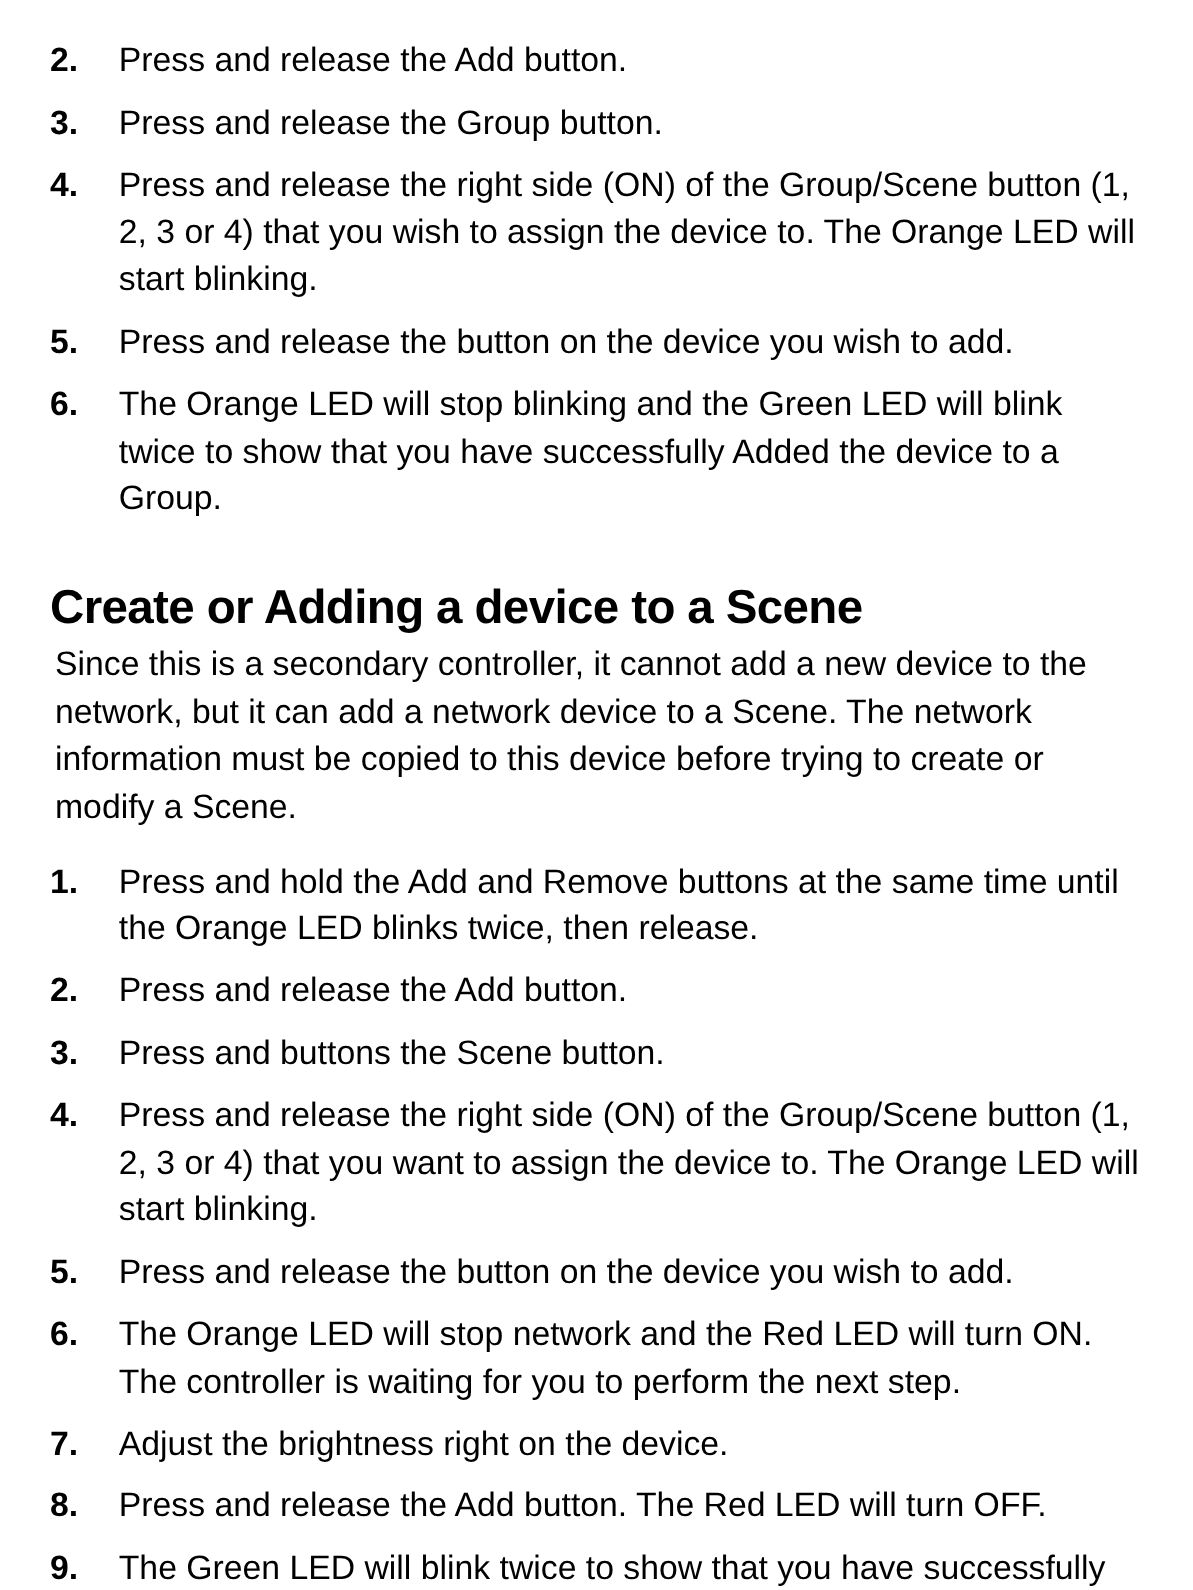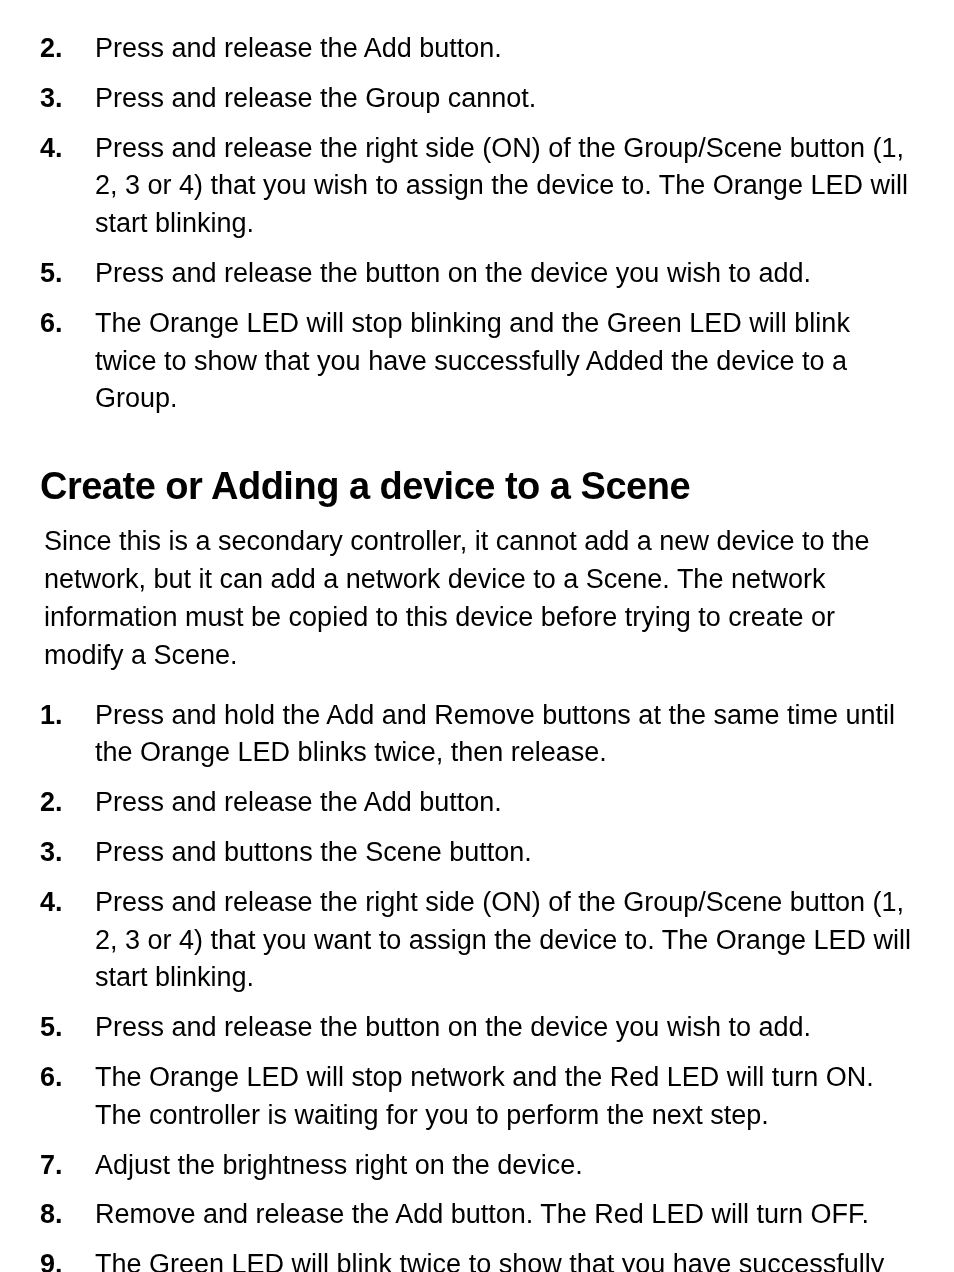--- a/index.html
+++ b/index.html
@@ -25,39 +25,39 @@
       min-width: 55px;
       flex-shrink: 0;
     }
     .list-text {
       flex: 1;
     }
     h2 {
       font-size: 38px;
       font-weight: 700;
       margin-top: 42px;
-      margin-bottom: 10px;
+      margin-bottom: 0;
       letter-spacing: -0.5px;
     }
     .intro-paragraph {
       margin-bottom: 22px;
       padding-left: 4px;
     }
   </style>
 </head>
 <body>
 
 <div>
   <div class="list-item">
     <span class="list-number">2.</span>
     <span class="list-text">Press and release the Add button.</span>
   </div>
   <div class="list-item">
     <span class="list-number">3.</span>
-    <span class="list-text">Press and release the Group cannot.</span>
+    <span class="list-text">Press and release the Group button.</span>
   </div>
   <div class="list-item">
     <span class="list-number">4.</span>
     <span class="list-text">Press and release the right side (ON) of the Group/Scene button (1, 2, 3 or 4) that you wish to assign the device to.  The Orange LED will start blinking.</span>
   </div>
   <div class="list-item">
     <span class="list-number">5.</span>
     <span class="list-text">Press and release the button on the device you wish to add.</span>
   </div>
   <div class="list-item">
@@ -94,19 +94,19 @@
   <div class="list-item">
     <span class="list-number">6.</span>
     <span class="list-text">The Orange LED will stop network and the Red LED will turn ON.  The controller is waiting for you to perform the next step.</span>
   </div>
   <div class="list-item">
     <span class="list-number">7.</span>
     <span class="list-text">Adjust the brightness right on the device.</span>
   </div>
   <div class="list-item">
     <span class="list-number">8.</span>
-    <span class="list-text">Remove and release the Add button. The Red LED will turn OFF.</span>
+    <span class="list-text">Press and release the Add button. The Red LED will turn OFF.</span>
   </div>
   <div class="list-item">
     <span class="list-number">9.</span>
     <span class="list-text">The Green LED will blink twice to show that you have successfully Added a device to a Scene.</span>
   </div>
 </div>
 
 </body></html>

